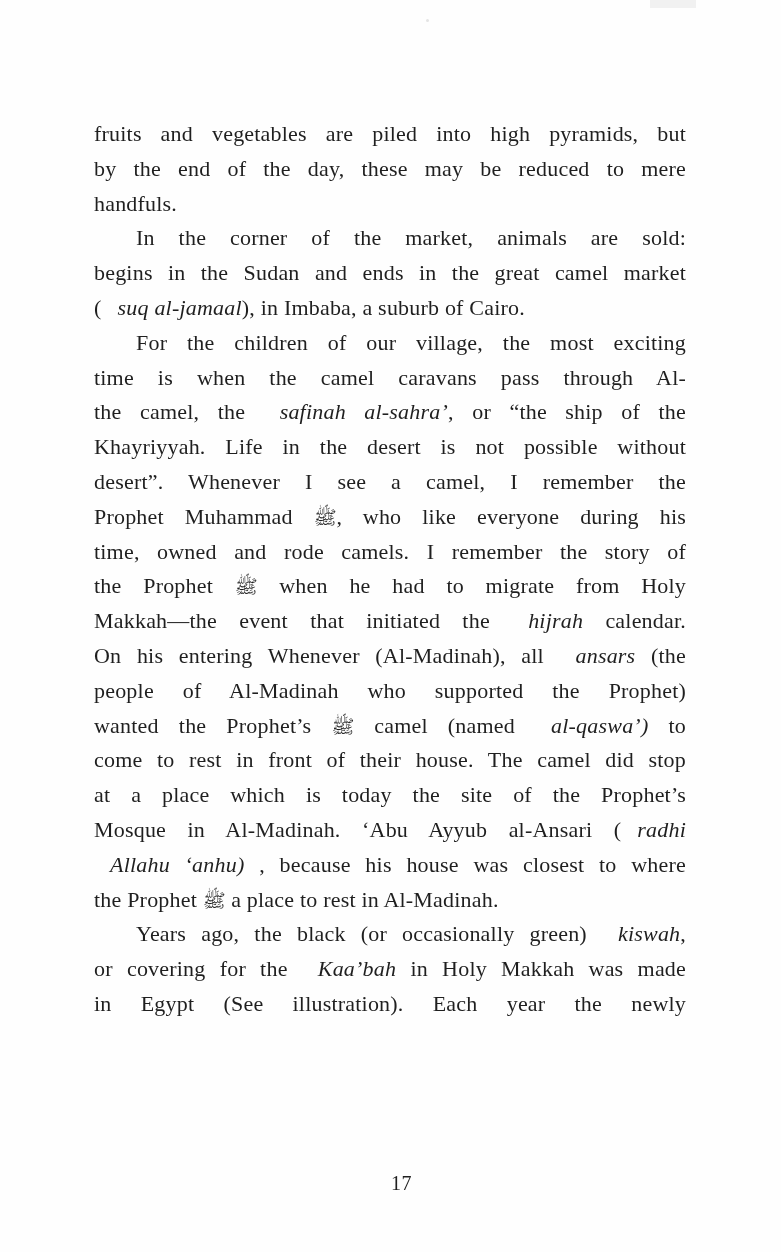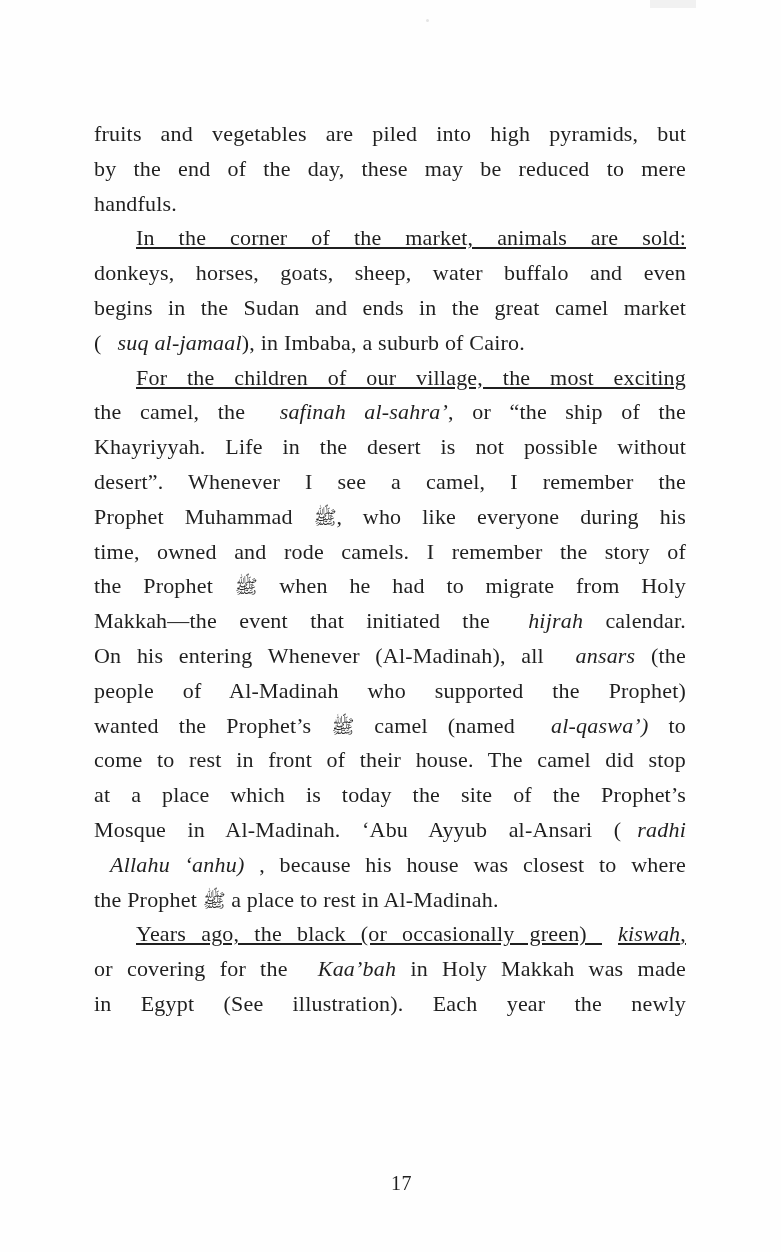--- a/index.html
+++ b/index.html
@@ -32,21 +32,20 @@
     text-align-last: justify;
     text-justify: inter-word;
     letter-spacing: 0.2px;
     white-space: normal;
   }
   .line.flush {
     text-align-last: left;
   }
   .line.indent {
     text-indent: 42px;
-    text-decoration: underline;
   }
   .it {
     font-style: italic;
     margin-left: 16px;
   }
   .saw {
     font-size: 19px;
   }
   .page-number {
     position: absolute;
@@ -79,24 +78,24 @@
 <body style="background: rgb(254, 254, 254); color: rgb(31, 31, 31);">
 
 <div class="page">
   <div class="artifact-corner"></div>
   <div class="artifact-dot"></div>
   <div class="text-block">
       <div class="line"><span>fruits and vegetables are piled into high pyramids, but</span></div>
       <div class="line"><span>by the end of the day, these may be reduced to mere</span></div>
       <div class="line flush"><span>handfuls.</span></div>
       <div class="line indent"><span>In the corner of the market, animals are sold:</span></div>
-      <div class="line"><span>donkeys, horses, goats, sheep, water buffalo and even</span></div>
       <div class="line"><span>begins in the Sudan and ends in the great camel market</span></div>
       <div class="line flush"><span>(</span><span class="it">suq al-jamaal</span><span>), in Imbaba, a suburb of Cairo.</span></div>
       <div class="line indent"><span>For the children of our village, the most exciting</span></div>
+      <div class="line"><span>time is when the camel caravans pass through Al-</span></div>
       <div class="line"><span>the camel, the </span><span class="it">safinah al-sahra’</span><span>, or “the ship of the</span></div>
       <div class="line"><span>Khayriyyah. Life in the desert is not possible without</span></div>
       <div class="line"><span>desert”. Whenever I see a camel, I remember the</span></div>
       <div class="line"><span>Prophet Muhammad </span><span class="saw">ﷺ</span><span>, who like everyone during his</span></div>
       <div class="line"><span>time, owned and rode camels. I remember the story of</span></div>
       <div class="line"><span>the Prophet </span><span class="saw">ﷺ</span><span> when he had to migrate from Holy</span></div>
       <div class="line"><span>Makkah—the event that initiated the </span><span class="it">hijrah</span><span> calendar.</span></div>
       <div class="line"><span>On his entering Whenever (Al-Madinah), all </span><span class="it">ansars</span><span> (the</span></div>
       <div class="line"><span>people of Al-Madinah who supported the Prophet)</span></div>
       <div class="line"><span>wanted the Prophet’s </span><span class="saw">ﷺ</span><span> camel (named </span><span class="it">al-qaswa’)</span><span> to</span></div>

